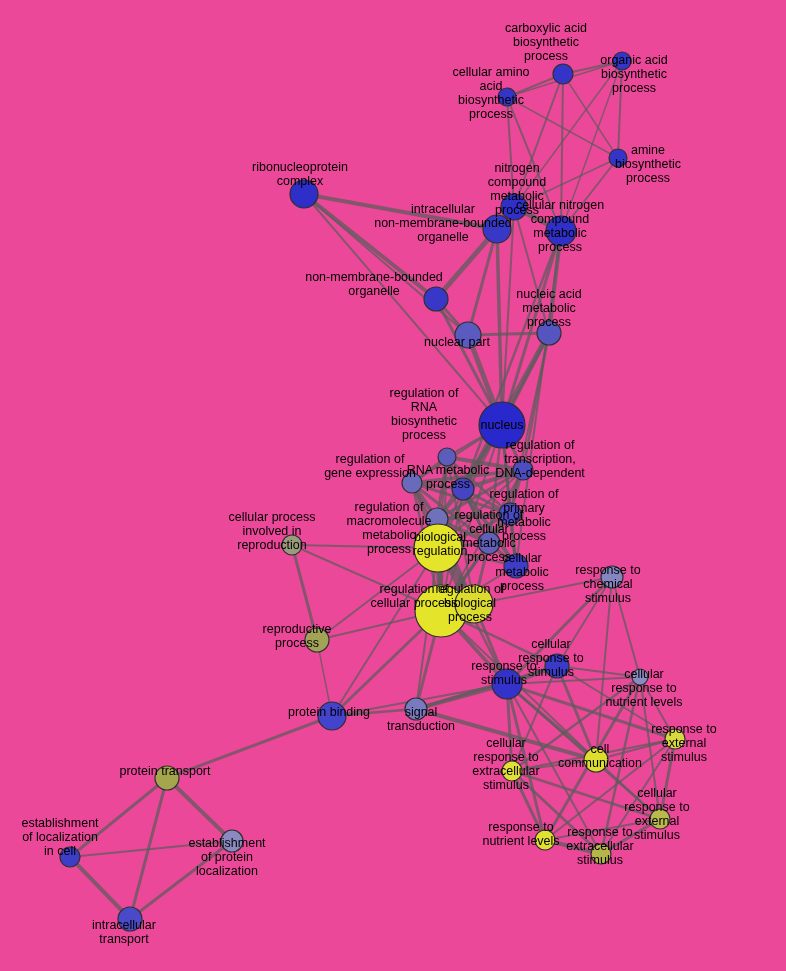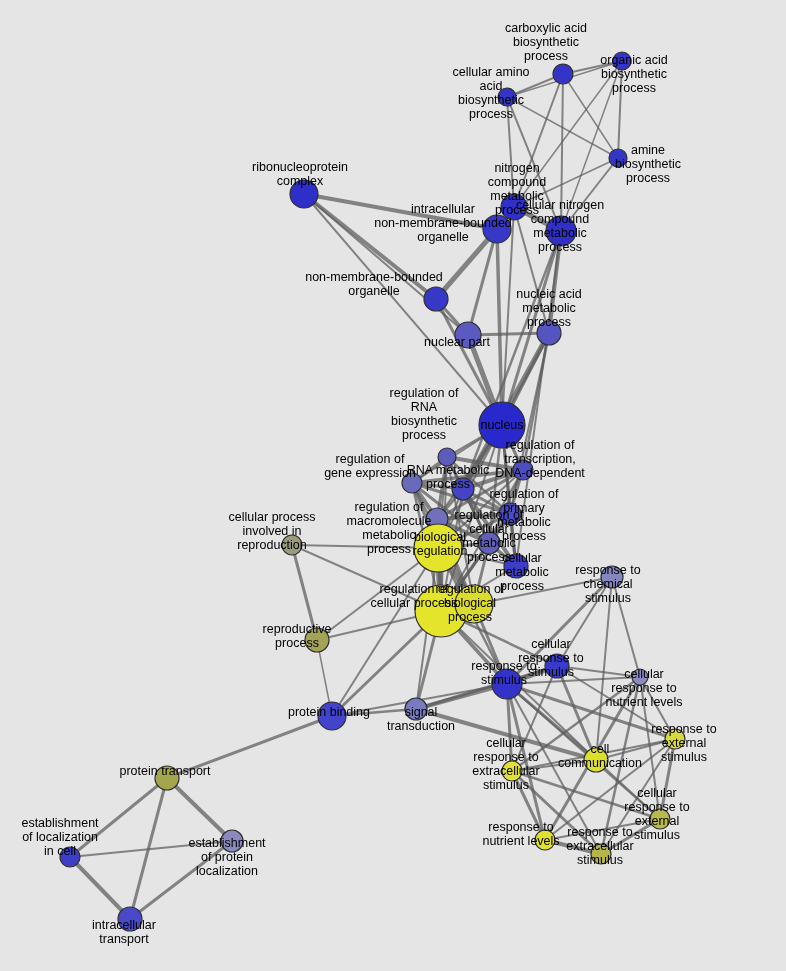--- a/index.html
+++ b/index.html
@@ -1,17 +1,17 @@
 <!DOCTYPE html>
 <html><head>
 <meta charset="utf-8">
 <style>
   html,body{margin:0;padding:0;background:#ffffff;}
   body{font-family:"Liberation Sans",sans-serif;}
-  .stage{width:786px;height:971px;position:relative;background:#e5e5e5;overflow:hidden;}
+  .stage{width:786px;height:971px;position:relative;background:#ec4899;overflow:hidden;}
   svg{display:block;}
   svg text{font-family:"Liberation Sans",sans-serif;}
 </style>
 </head>
 <body>
 
 <div class="stage">
   <svg id="net" width="786" height="971" viewBox="0 0 786 971" xmlns="http://www.w3.org/2000/svg">
       <g>
         <line x1="563" y1="74" x2="622" y2="61" stroke="#5c5c5c" stroke-width="2" stroke-opacity="0.72" stroke-linecap="round"></line>

